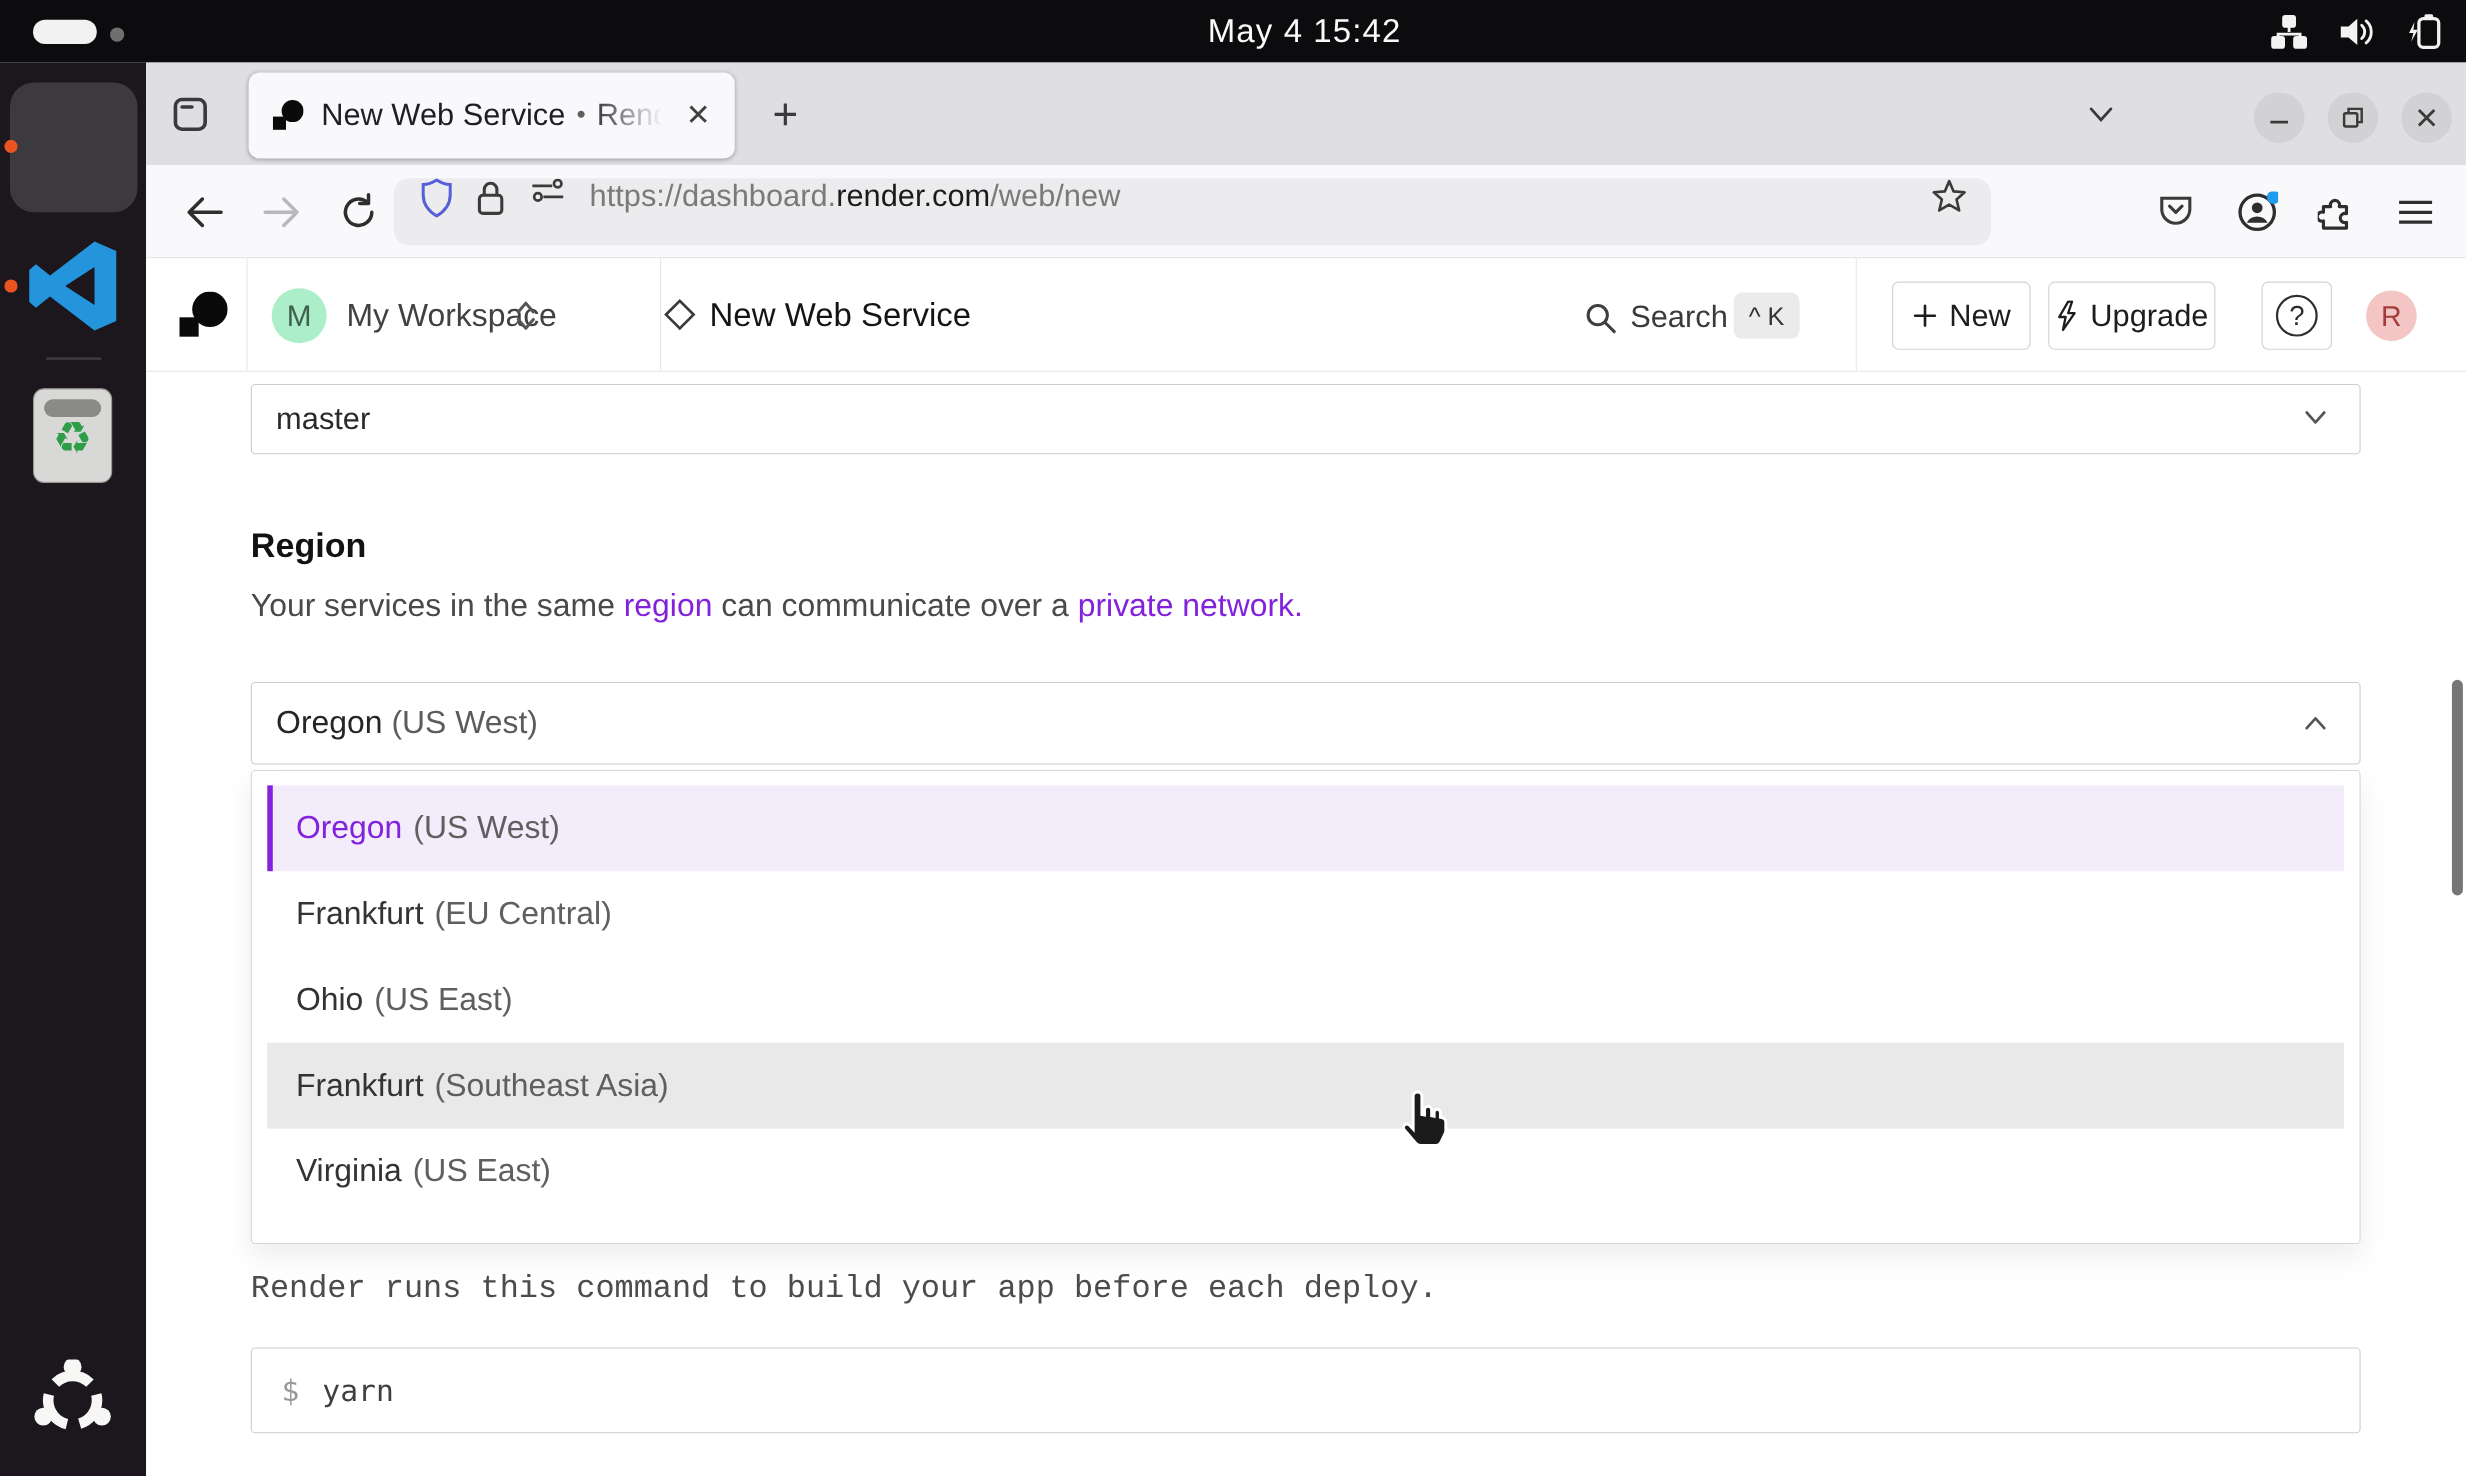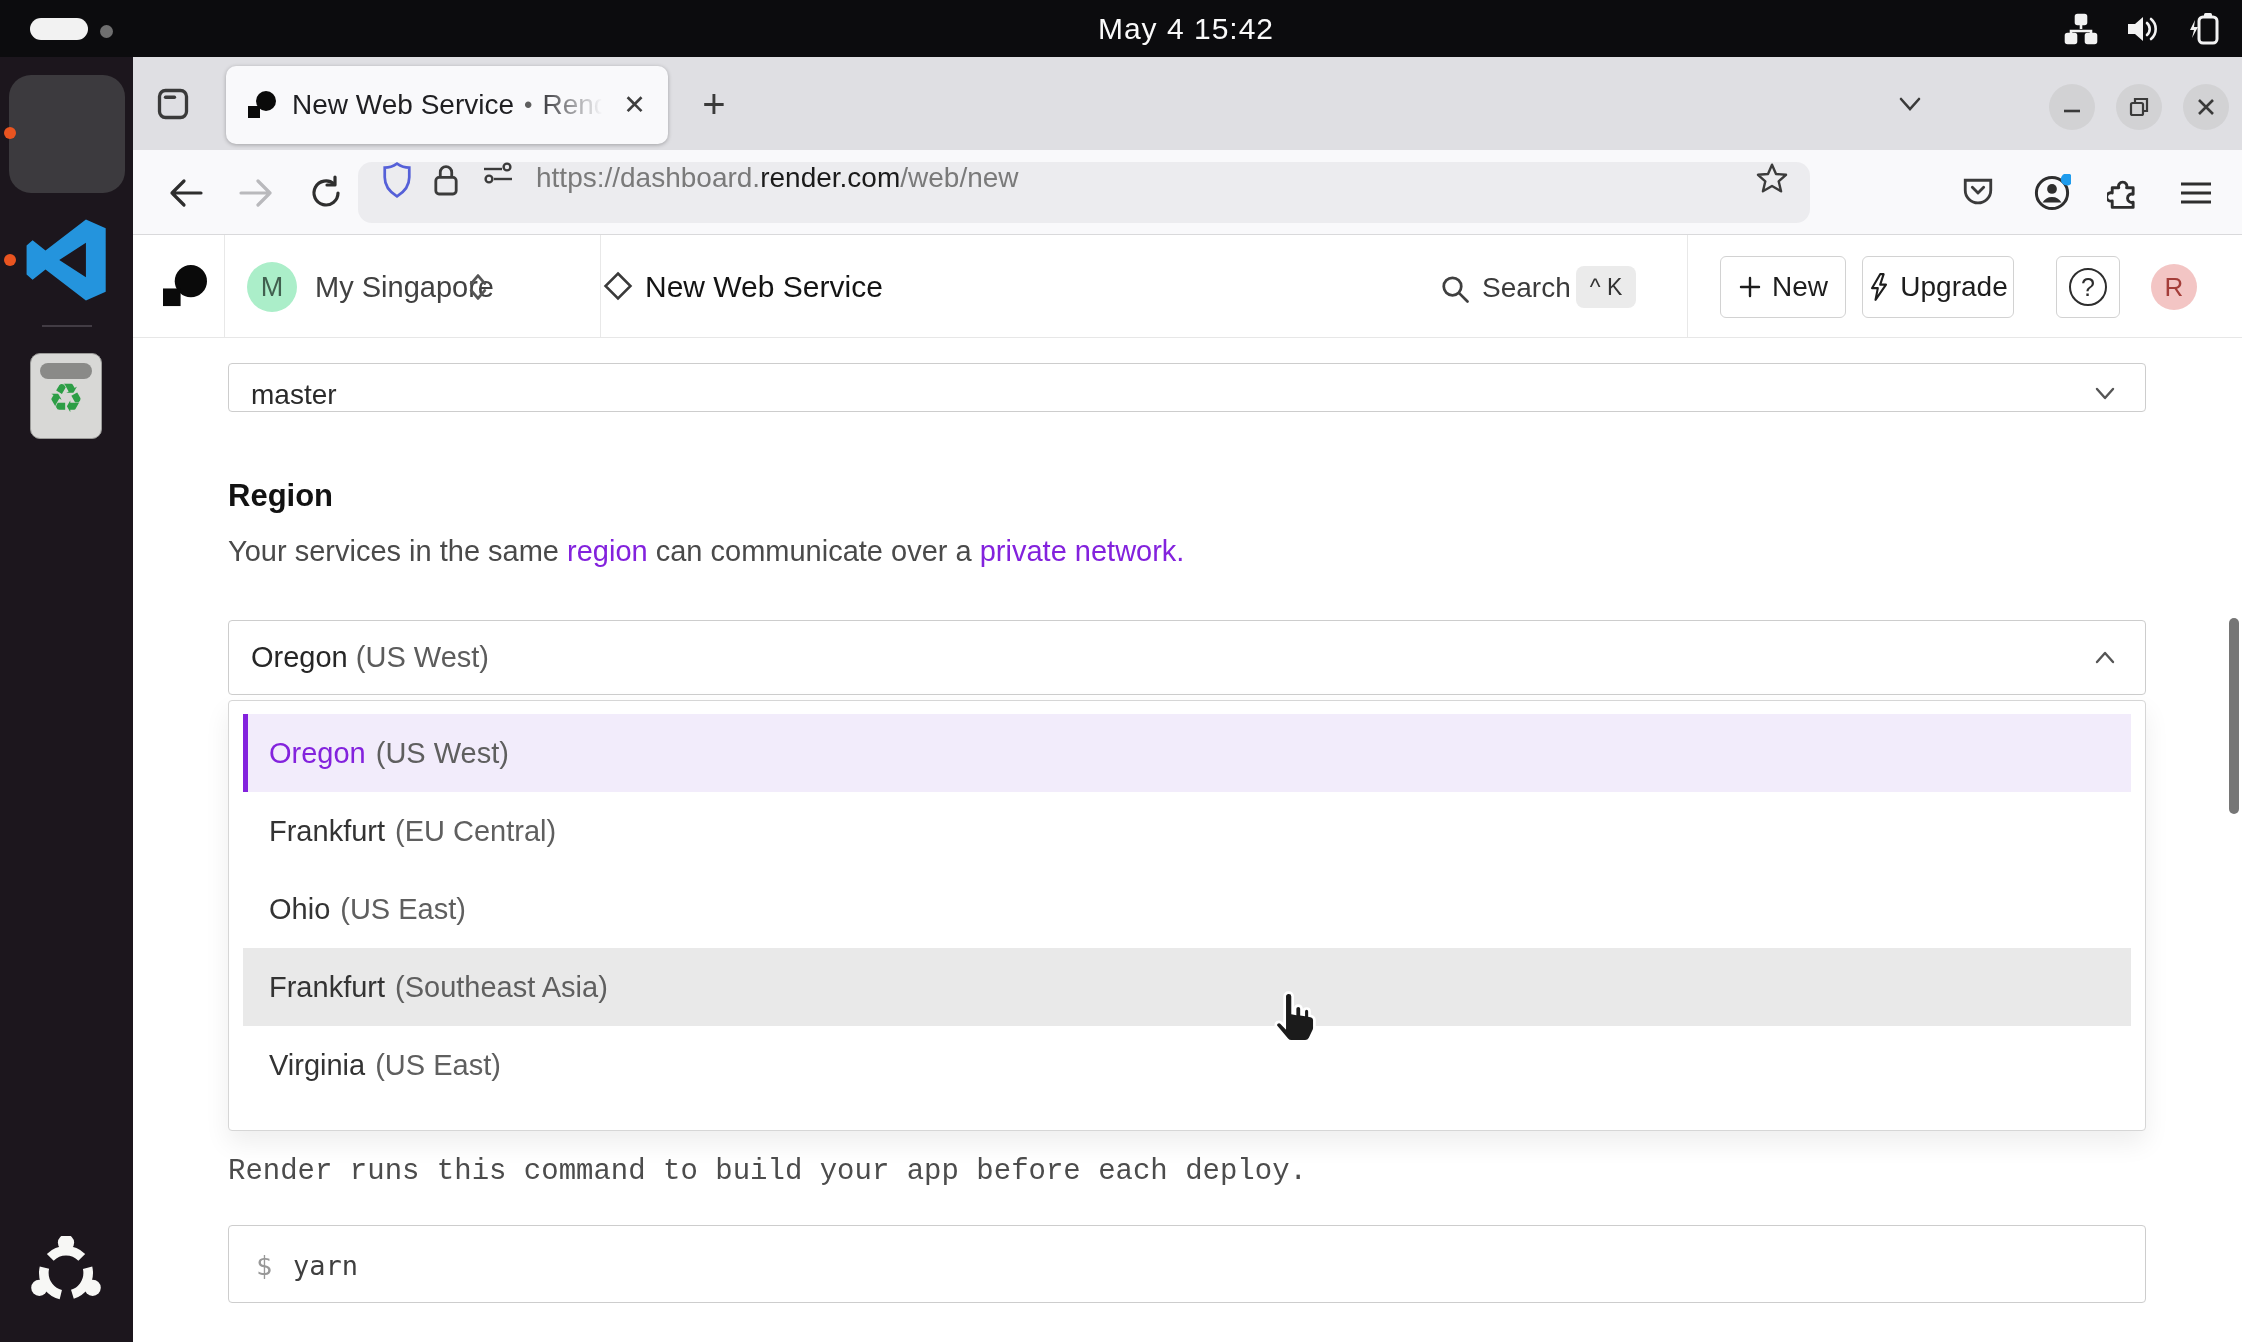--- a/index.html
+++ b/index.html
@@ -66,21 +66,21 @@
   .hbtn { top:21px; height:62px; background:#fff; border:1px solid #d2d2d2; border-radius:6px;
           display:flex; align-items:center; justify-content:center; font-size:28px; color:#1d1d1d; gap:10px; }
   #btn-new { left:1587px; width:126px; }
   #btn-upgrade { left:1729px; width:152px; }
   #btn-help { left:1923px; width:64px; }
   #help-circle { width:38px; height:38px; border:2.5px solid #2d2d2d; border-radius:50%; display:flex; align-items:center; justify-content:center; font-size:25px; color:#2d2d2d; }
   #user-avatar { left:2018px; top:29px; width:46px; height:46px; background:#f3c5c4; color:#a43d39; font-size:26px; }
 
   
   .field-box { left:95px; width:1918px; background:#fff; border:1px solid #cdcdcd; border-radius:4px; }
-  #branch-select { top:128px; height:49px; }
+  #branch-select { top:114px; height:64px; }
   #branch-select .val { left:22px; top:15px; font-size:28px; color:#2a2a2a; position:absolute; }
   #region-heading { left:95px; top:243px; font-size:31px; font-weight:bold; color:#121212; }
   #region-desc { left:95px; top:300px; font-size:29px; color:#4a4a4a; }
   .plink { color:#8322dd; }
   #region-select { top:385px; height:75px; }
   #region-select .v1 { position:absolute; left:22px; top:20px; font-size:29px; color:#262626; }
   #dropdown { left:95px; top:465px; width:1918px; height:431px; background:#fff; border:1px solid #d6d6d6;
               border-radius:4px; box-shadow:0 12px 26px rgba(0,0,0,.07); }
   .opt { position:absolute; left:14px; width:1888px; height:78px; display:flex; align-items:center; font-size:29px; color:#333; }
   .opt .sec { color:#5f5f5f; margin-left:10px; }
@@ -293,21 +293,21 @@
               <circle cx="19" cy="11" r="11"></circle>
               <rect x="0" y="16" width="12" height="12"></rect>
             </g>
         </svg>
       </div>
       <div class="vdiv abs" style="left:91px;"></div>
 
       <div id="ws-avatar" class="avatar abs">
         <span>M</span>
       </div>
-      <div id="ws-name" class="abs">My Singapore</div>
+      <div id="ws-name" class="abs">My Workspace</div>
       <div class="abs" style="left:332px; top:36px;">
         <svg width="26" height="32" viewBox="0 0 22 28">
           <path d="M5 11 L11 4 L17 11 M5 17 L11 24 L17 17" fill="none" stroke="#555" stroke-width="2.4" stroke-linecap="round" stroke-linejoin="round"></path>
         </svg>
       </div>
       <div class="vdiv abs" style="left:467px;"></div>
 
       <div class="abs" style="left:470px; top:36px;">
         <svg width="30" height="30" viewBox="0 0 24 24">
             <path d="M12 2 L22 12 L12 22 L2 12 Z" fill="none" stroke="#3a3a3a" stroke-width="2"></path>

